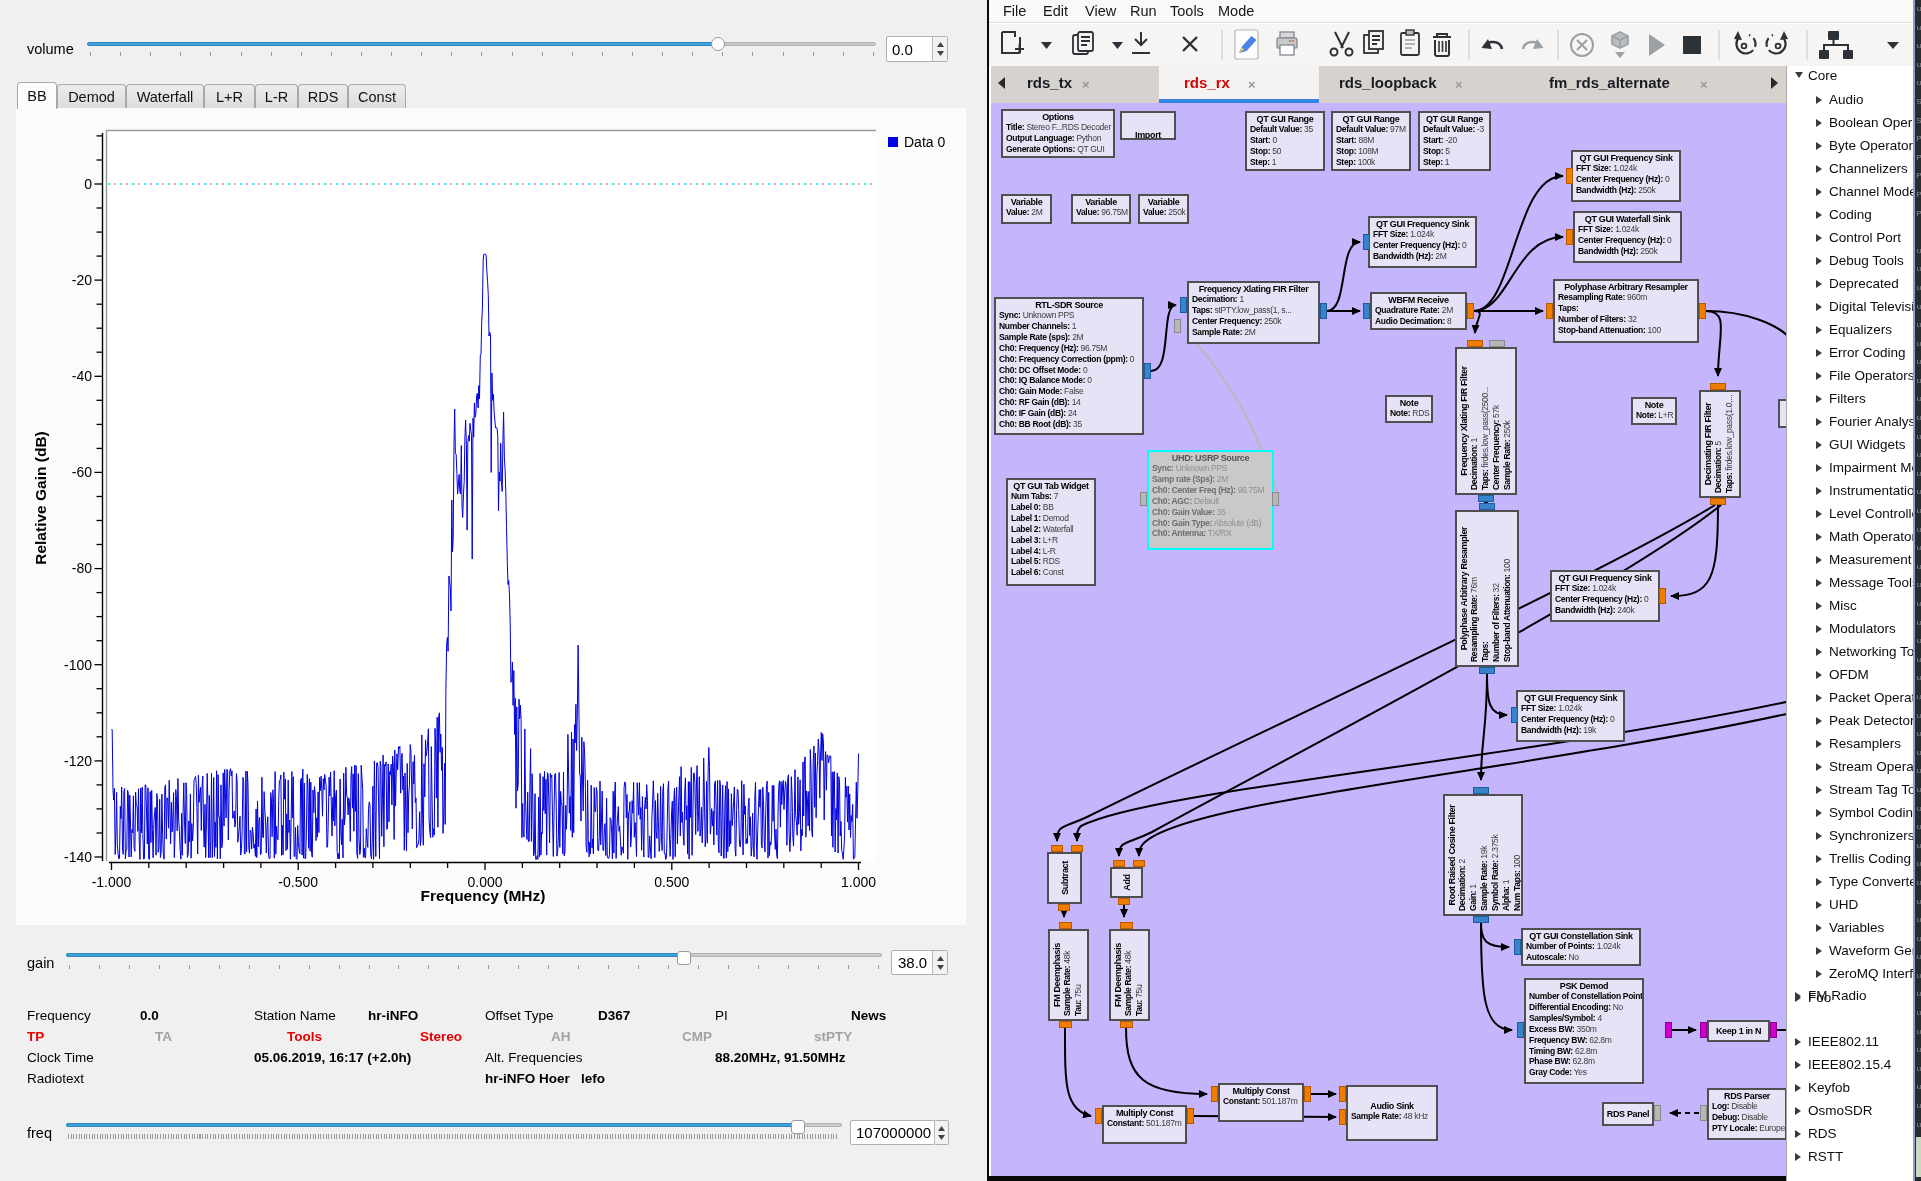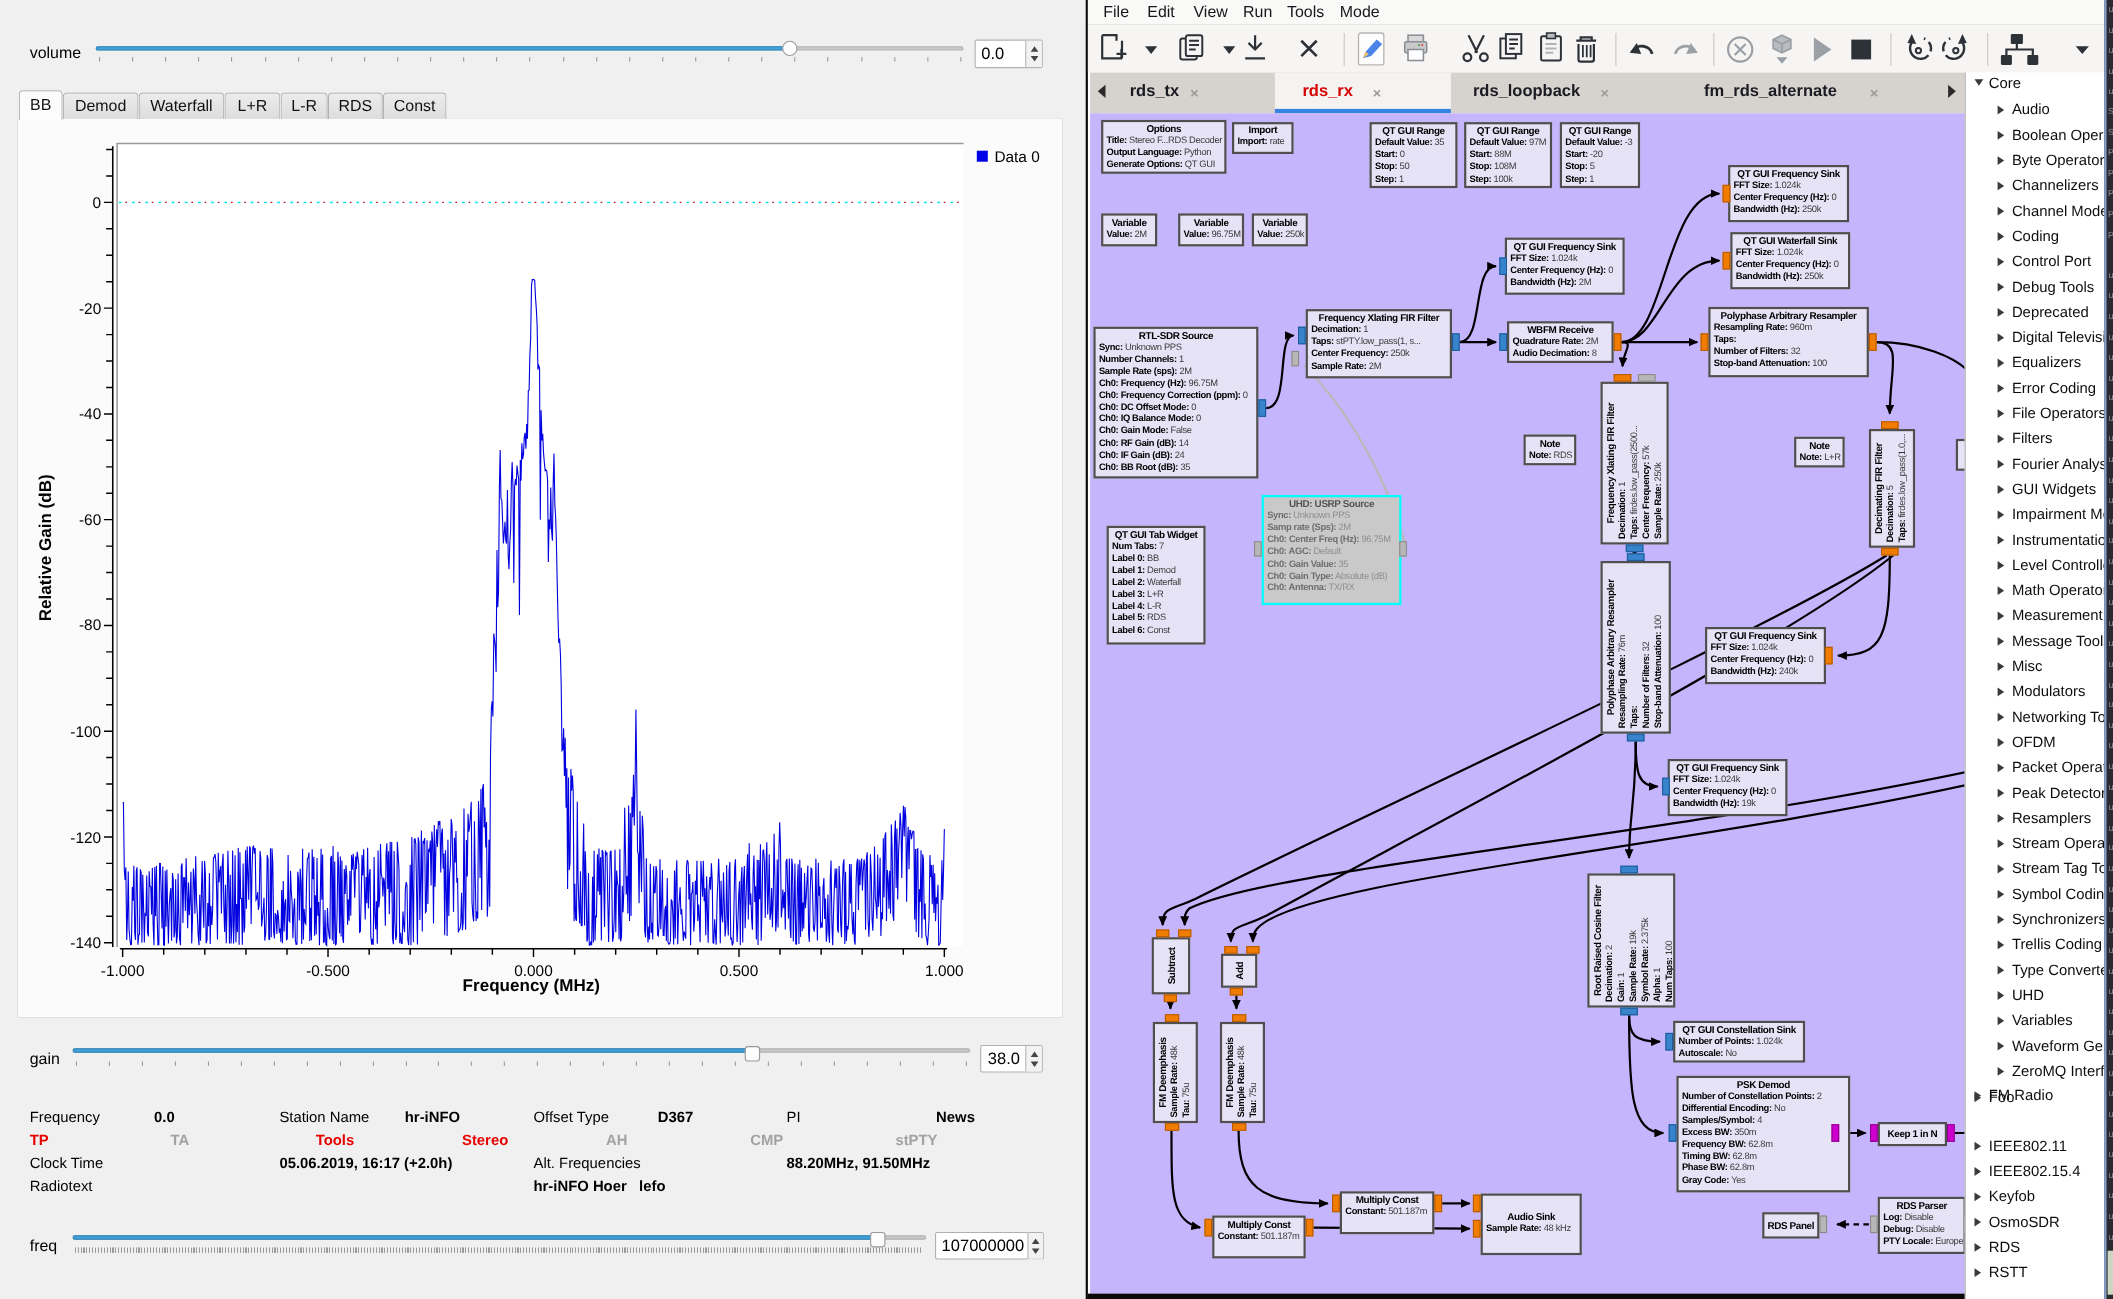--- a/index.html
+++ b/index.html
@@ -448,21 +448,21 @@
 <path d="M 708,1010 L 679,1010" fill="none" stroke="#000" stroke-width="2" stroke-dasharray="5,4" marker-end="url(#ah)"></path>
 <path d="M 287,393 Q 259,297 195,229" fill="none" stroke="#b9b9b9" stroke-width="2"></path>
 </svg>
 <div class="blk" style="left:10px;top:6px;width:114px;height:49px">
         <div class="t" style="padding-top:1px">Options</div>
         <p><b>Title:</b> <span>Stereo F...RDS Decoder</span></p>
         <p><b>Output Language:</b> <span>Python</span></p>
         <p><b>Generate Options:</b> <span>QT GUI</span></p>
       </div>
 <div class="blk" style="left:129px;top:8px;width:56px;height:29px">
-        <div class="t" style="padding-top:0">Import</div>
+        <div class="t" style="padding-top:17px">Import</div>
         <p><b>Import:</b> <span>rate</span></p>
       </div>
 <div class="blk" style="left:254px;top:8px;width:80px;height:60px">
         <div class="t" style="padding-top:1px">QT GUI Range</div>
         <p><b>Default Value:</b> <span>35</span></p>
         <p><b>Start:</b> <span>0</span></p>
         <p><b>Stop:</b> <span>50</span></p>
         <p><b>Step:</b> <span>1</span></p>
       </div>
 <div class="blk" style="left:340px;top:8px;width:80px;height:60px">
@@ -581,21 +581,21 @@
         <div class="t" style="padding-top:1px">QT GUI Frequency Sink</div>
         <p><b>FFT Size:</b> <span>1.024k</span></p>
         <p><b>Center Frequency (Hz):</b> <span>0</span></p>
         <p><b>Bandwidth (Hz):</b> <span>19k</span></p>
       </div>
 <div class="blk" style="left:530px;top:825px;width:120px;height:38px">
         <div class="t" style="padding-top:1px">QT GUI Constellation Sink</div>
         <p><b>Number of Points:</b> <span>1.024k</span></p>
         <p><b>Autoscale:</b> <span>No</span></p>
       </div>
-<div class="blk" style="left:533px;top:875px;width:158px;height:106px">
+<div class="blk" style="left:533px;top:875px;width:120px;height:106px">
         <div class="t" style="padding-top:1px">PSK Demod</div>
         <p><b>Number of Constellation Points:</b> <span>2</span></p>
         <p><b>Differential Encoding:</b> <span>No</span></p>
         <p><b>Samples/Symbol:</b> <span>4</span></p>
         <p><b>Excess BW:</b> <span>350m</span></p>
         <p><b>Frequency BW:</b> <span>62.8m</span></p>
         <p><b>Timing BW:</b> <span>62.8m</span></p>
         <p><b>Phase BW:</b> <span>62.8m</span></p>
         <p><b>Gray Code:</b> <span>Yes</span></p>
       </div>

